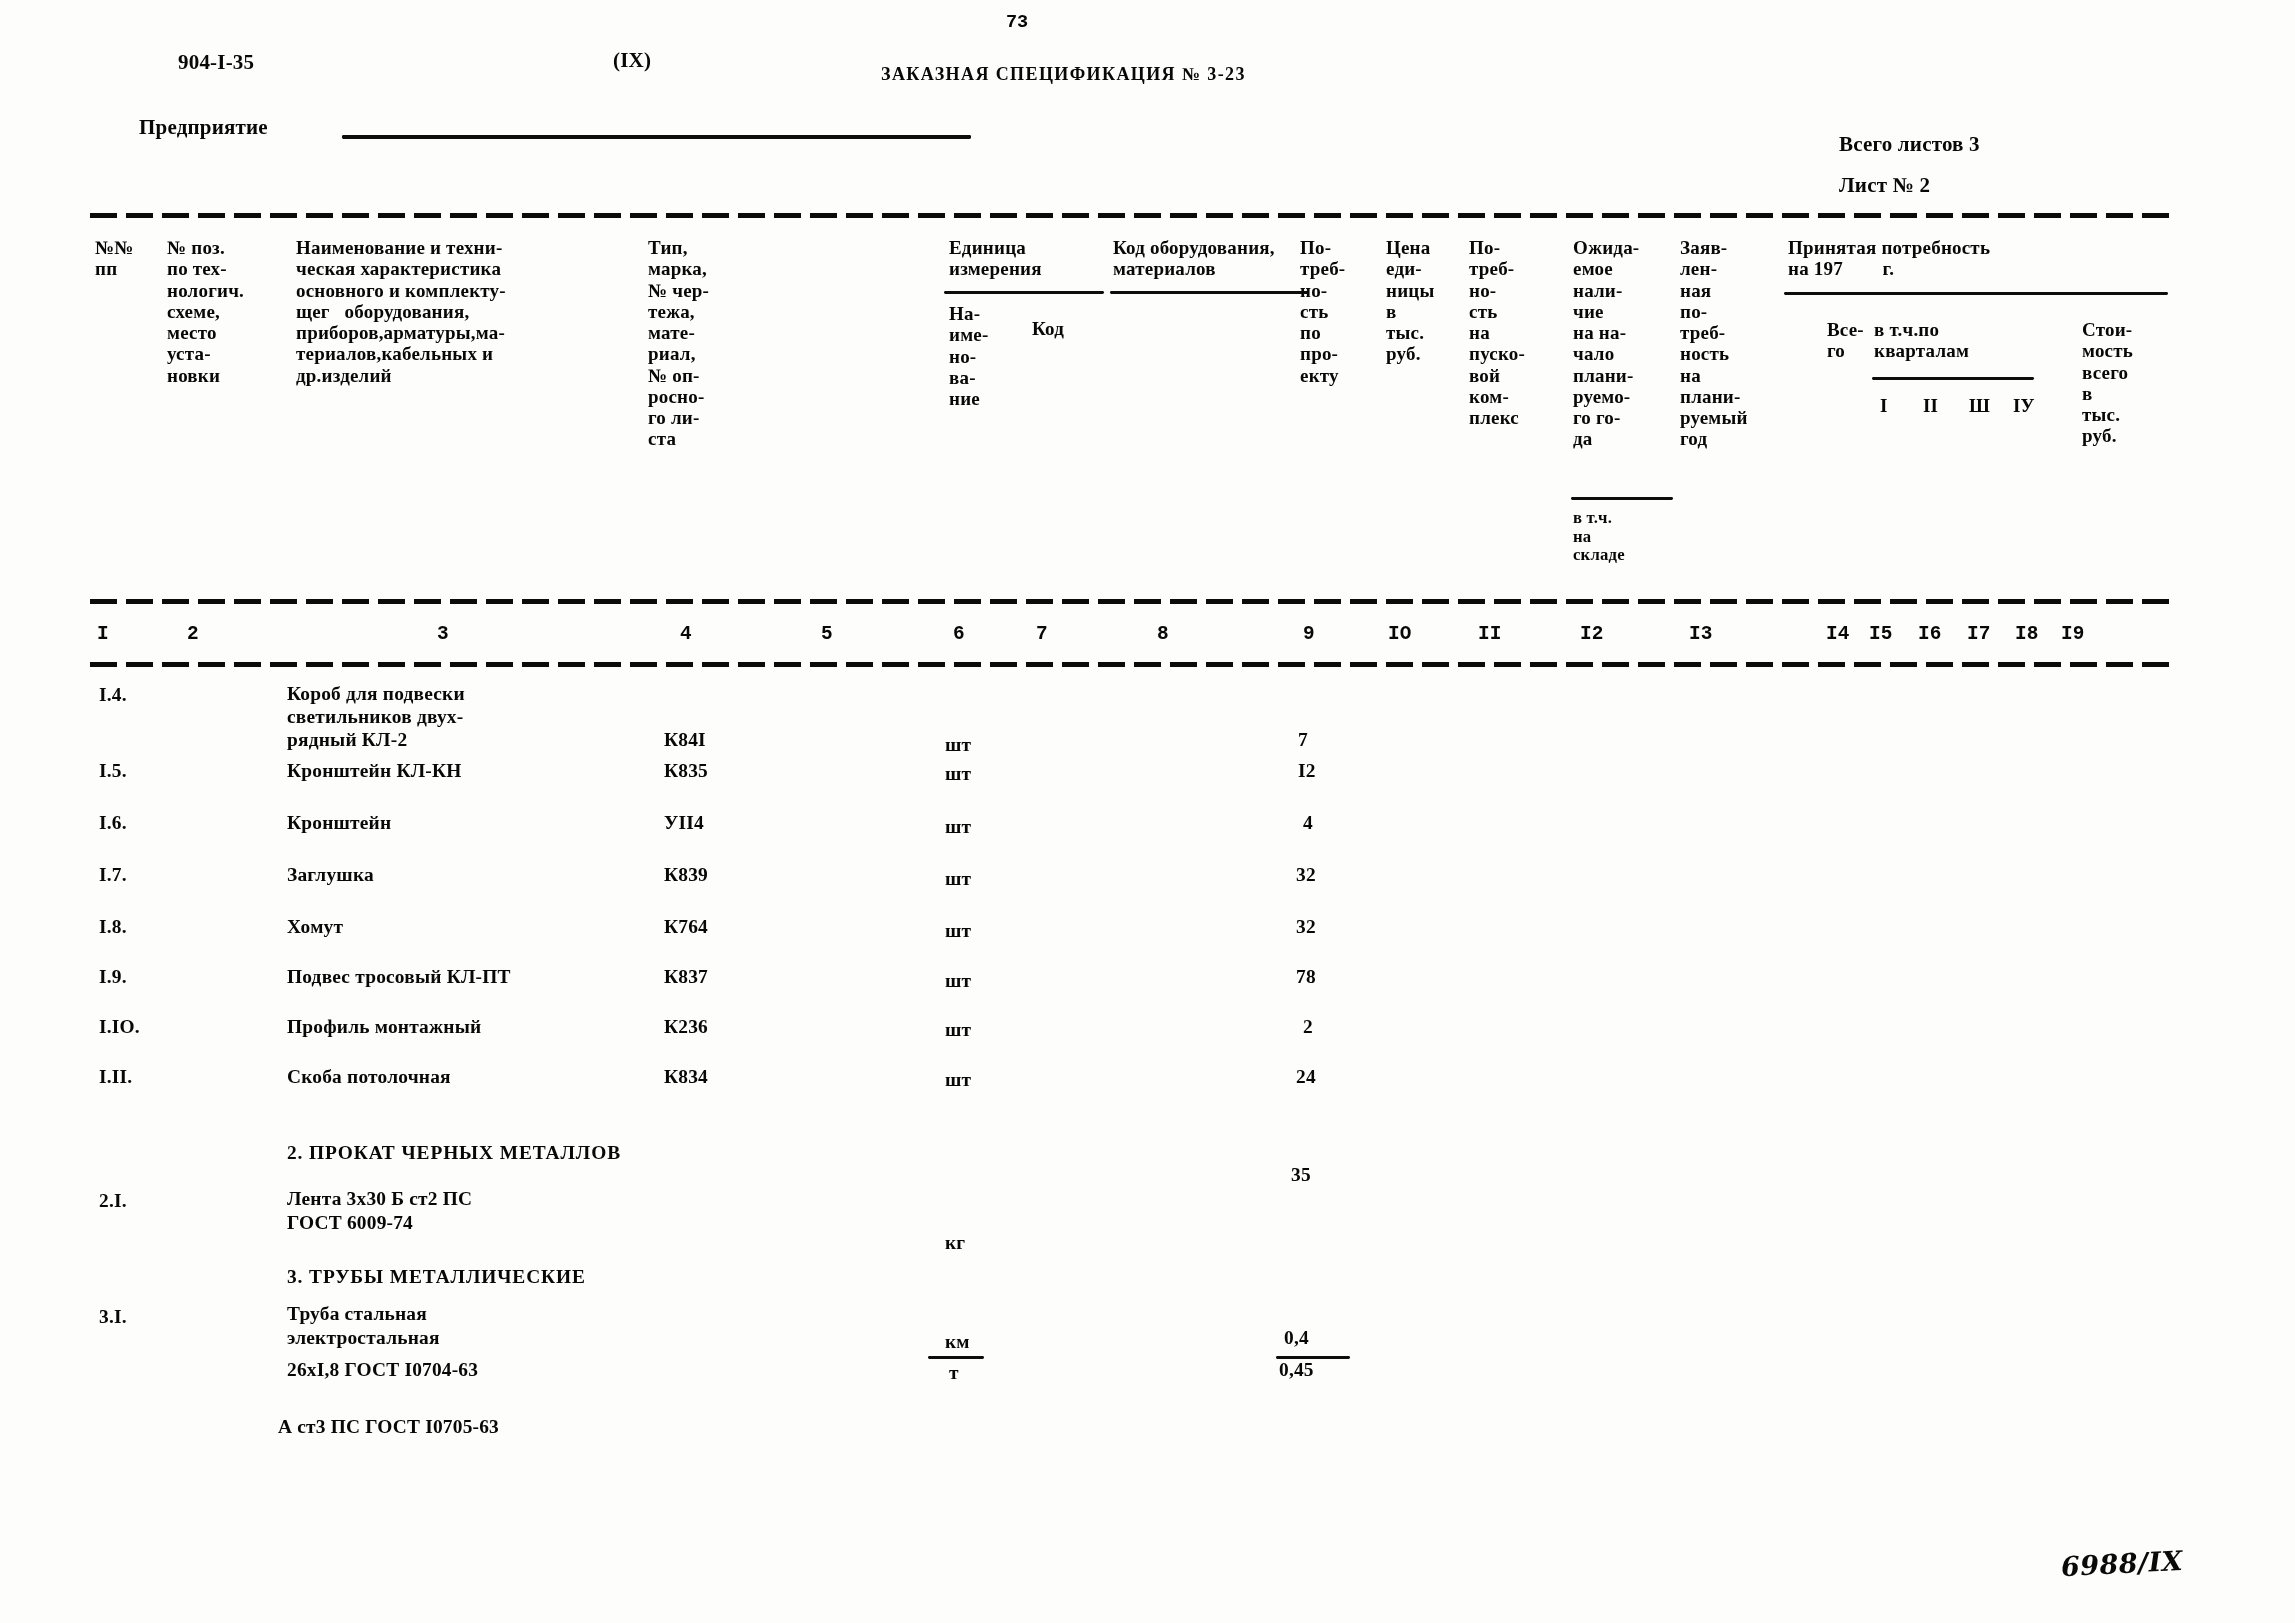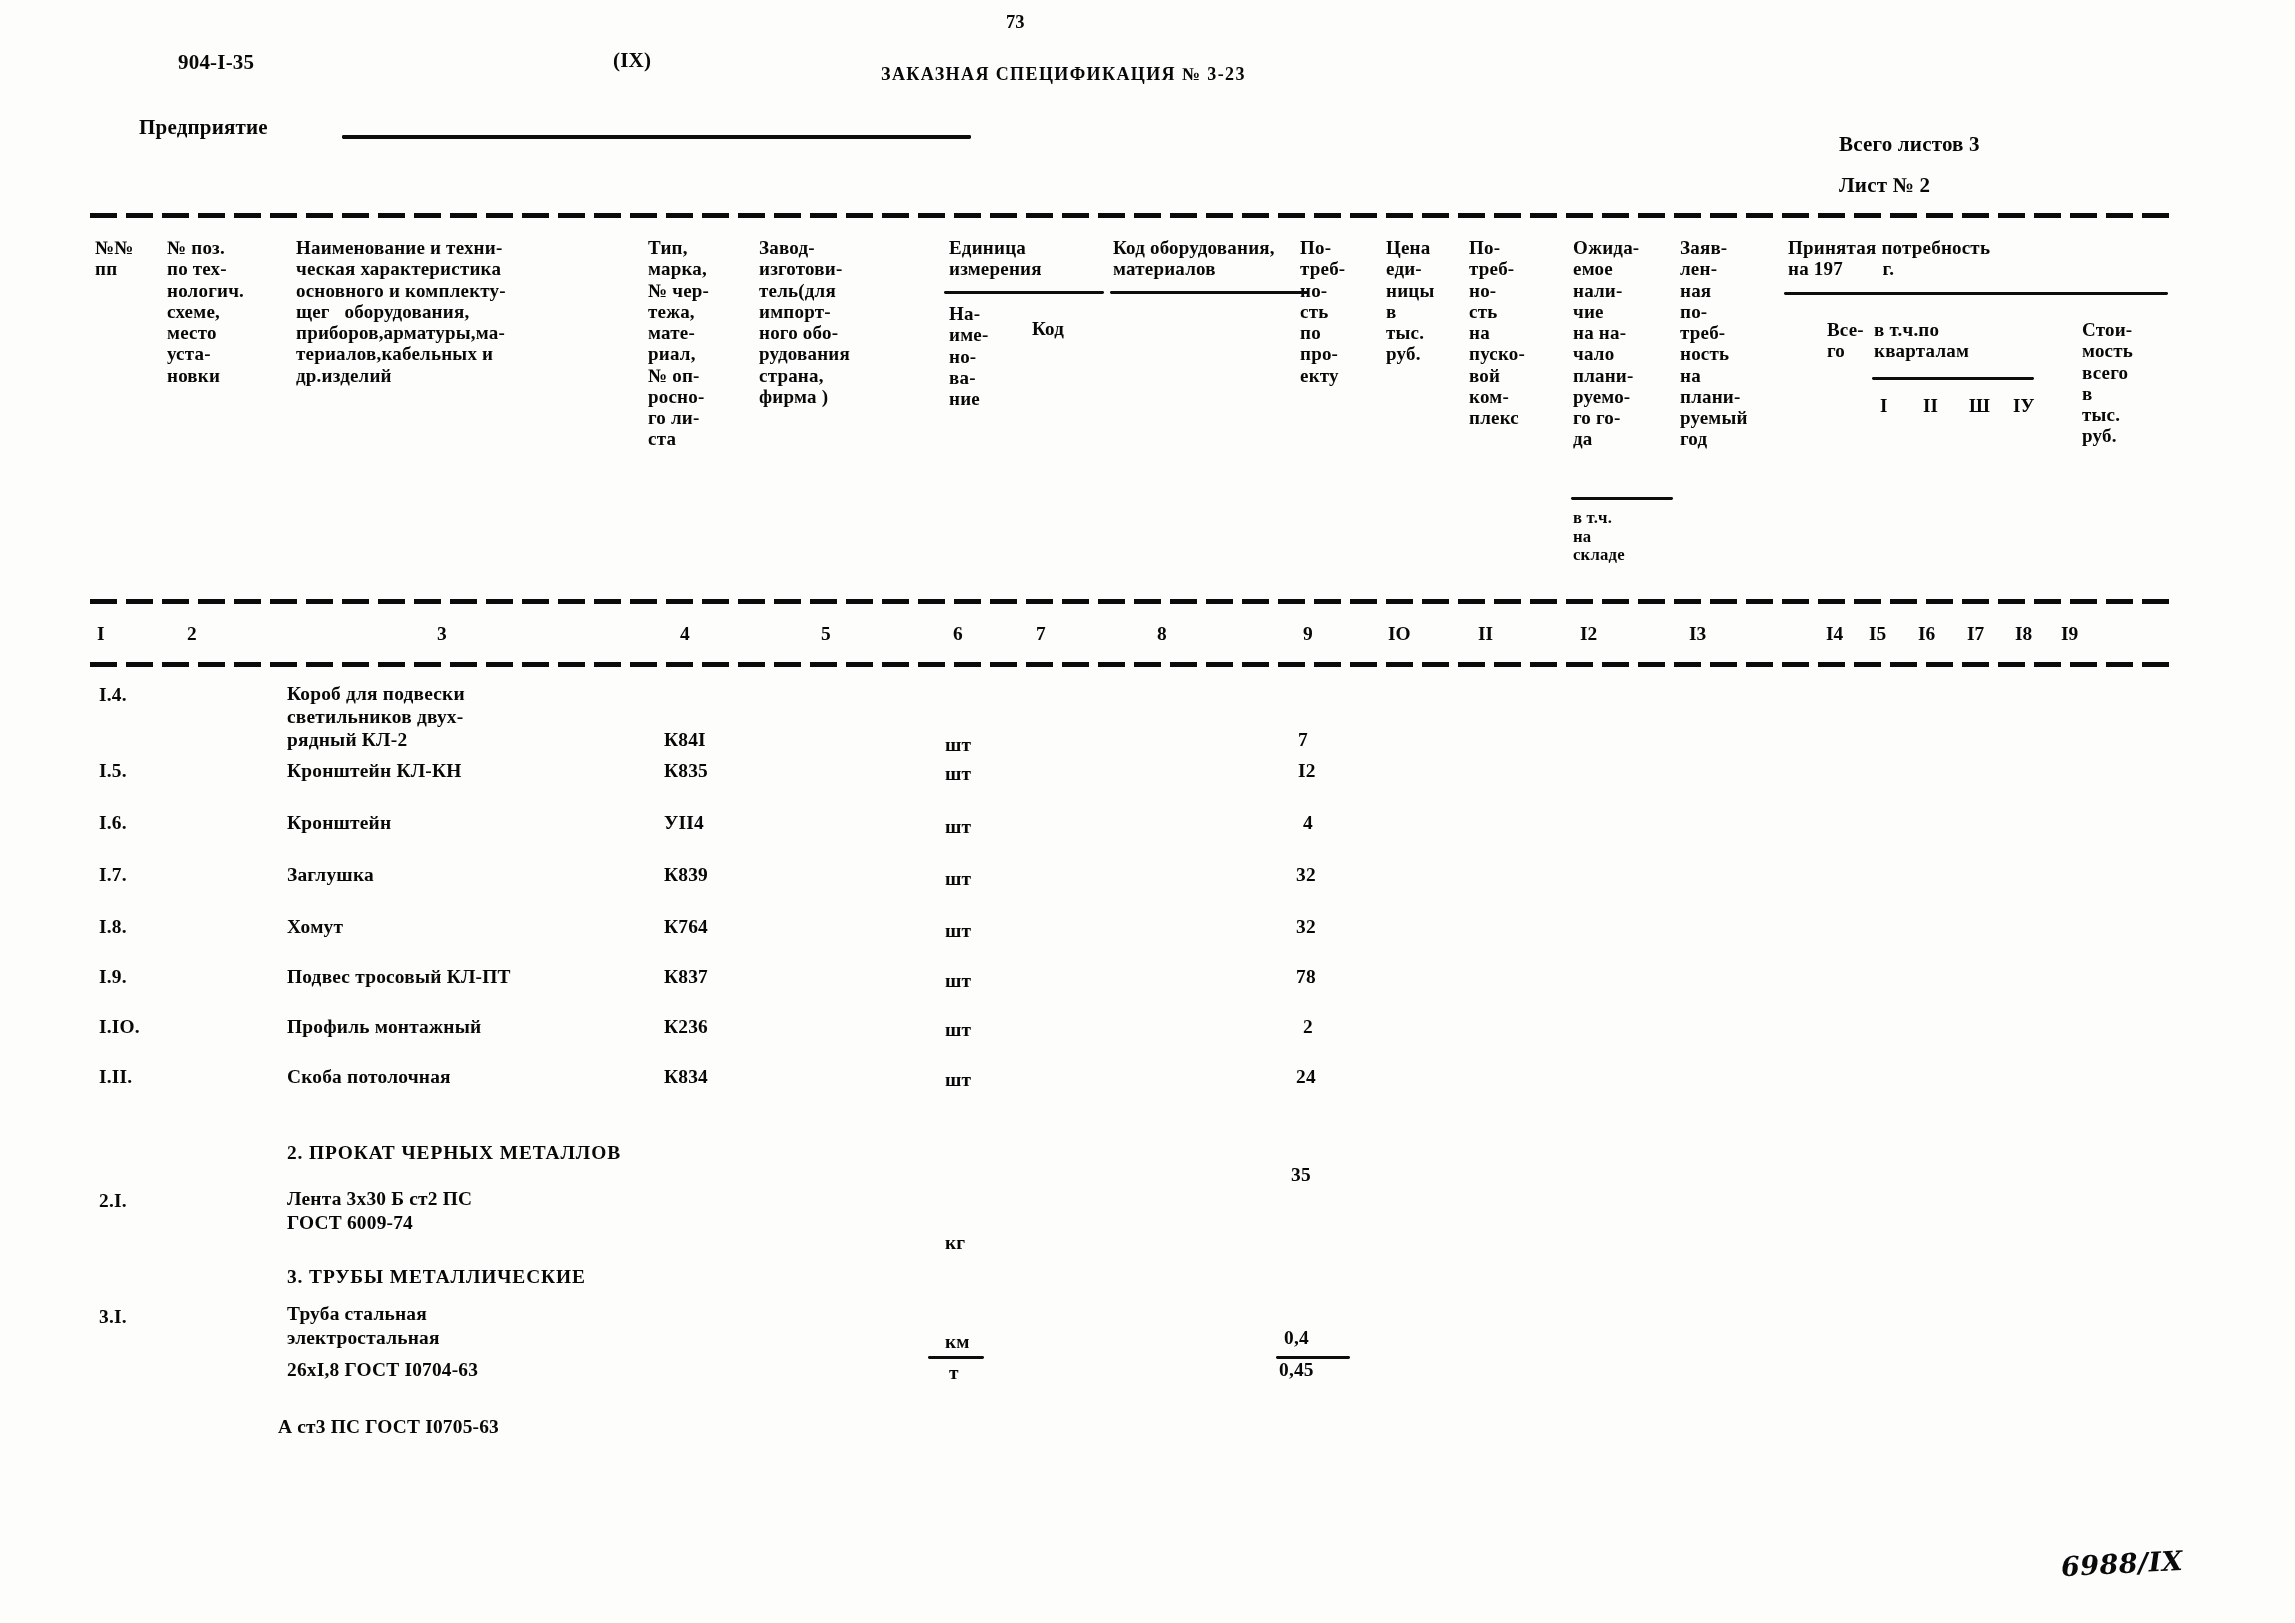--- a/index.html
+++ b/index.html
@@ -22,21 +22,21 @@
   .t {
     position: absolute;
     white-space: pre;
     font-family: "Liberation Serif", "DejaVu Serif", serif;
     font-weight: 700;
     letter-spacing: 0.2px;
     color: #080808;
     line-height: 1.06;
   }
   .mono {
-    font-family: Liberation Serif, serif;
+    font-family: Liberation Mono, monospace;
     font-weight: 700;
     letter-spacing: 0px;
   }
   .sz-big   { font-size: 21px; }
   .sz-title { font-size: 18px; letter-spacing: 1.4px; }
   .sz-hdr   { font-size: 19px; }
   .sz-row   { font-size: 19.4px; }
   .sz-num   { font-size: 19.4px; }
   .sz-small { font-size: 16.7px; }
   .sz-pg    { font-size: 18.5px; }
@@ -127,28 +127,20 @@
 марка,
 № чер-
 тежа,
 мате-
 риал,
 № оп-
 росно-
 го ли-
 ста</div>
 
-  <div class="t sz-hdr vstack" style="left:759px; top:237px;">Завод-
-изготови-
-тель(для
-импорт-
-ного обо-
-рудования
-страна,
-фирма )</div>
 
   <div class="t sz-hdr vstack" style="left:949px; top:237px;">Единица
 измерения</div>
   <div class="wavy" style="left:944px; top:291px; width:160px;"></div>
   <div class="t sz-hdr vstack" style="left:949px; top:303px;">На-
 име-
 но-
 ва-
 ние</div>
   <div class="t sz-hdr" style="left:1032px; top:319px;">Код</div>

